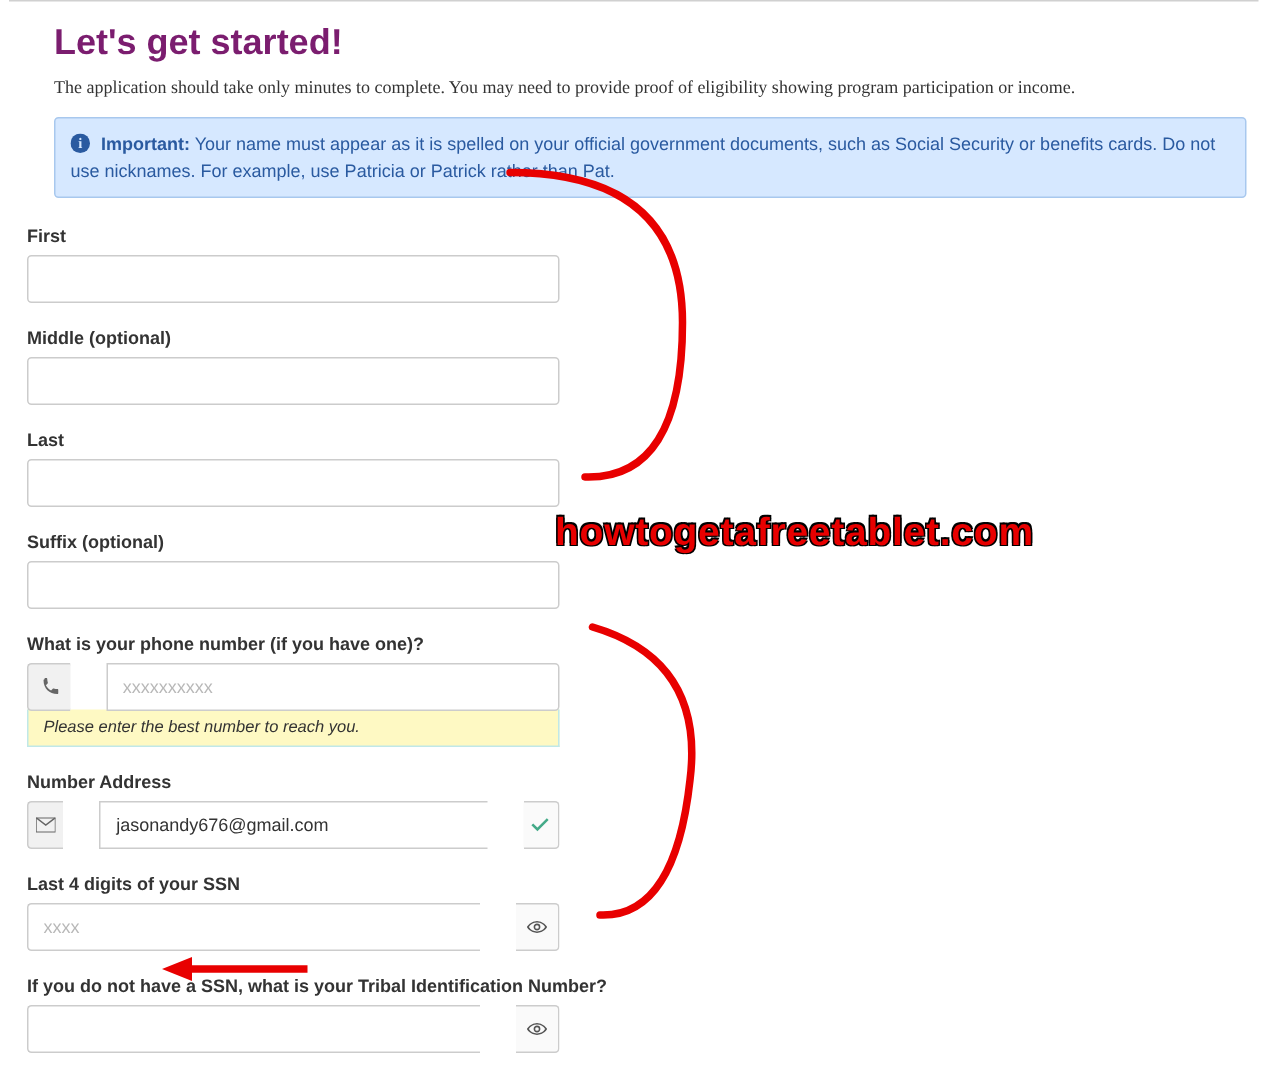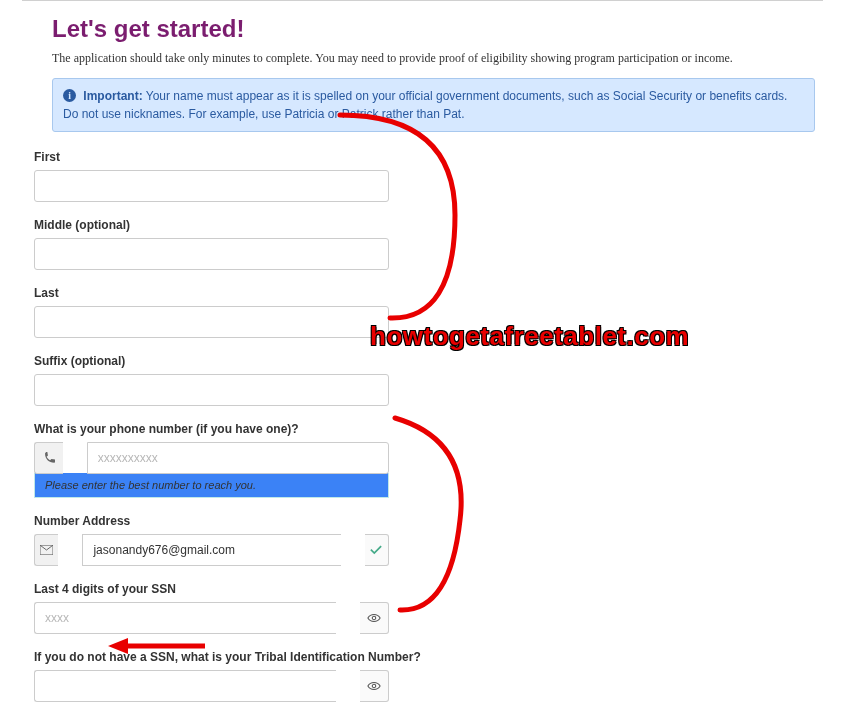--- a/index.html
+++ b/index.html
@@ -1,39 +1,39 @@
 <!DOCTYPE html>
 <html><head>
 <meta charset="utf-8">
 <style>
   * { box-sizing: border-box; margin: 0; padding: 0; }
   body { font-family: -apple-system, "Segoe UI", Arial, sans-serif; background: #fff; color: #333; font-size: 13px; }
-  .page { width: 845px; margin: 0 auto; padding: 0 22px; }
+  .page { width: 845px; margin: 0 auto; padding: 0 6px; }
   .top-hr { border: none; border-top: 1px solid #d0d0d0; margin-bottom: 12px; }
   h1 { color: #7b1d6f; font-size: 24px; font-weight: 700; margin: 14px 0 8px 30px; }
   .intro { font-size: 12px; color: #333; margin: 0 0 12px 30px; font-family: Liberation Serif, serif; }
   .info-box { background: #d6e8ff; border: 1px solid #a8c8ee; border-radius: 3px; padding: 8px 10px; margin: 0 8px 18px 30px; font-size: 12px; color: #2a5aa0; line-height: 1.5; }
   .info-box svg { vertical-align: -2px; margin-right: 4px; }
   .form-area { margin-left: 12px; width: 355px; position: relative; }
   .field { margin-bottom: 16px; }
   .label { font-size: 12px; color: #333; font-weight: 600; margin-bottom: 6px; display: block; }
   .input-row { display: flex; gap: 24px; }
   .input-addon { width: 34px; height: 32px; border: 1px solid #ccc; border-right: none; border-radius: 3px 0 0 3px; background: #f1f1f1; display: flex; align-items: center; justify-content: center; color: #666; }
   .input-addon-right { width: 34px; height: 32px; border: 1px solid #ccc; border-left: none; border-radius: 0 3px 3px 0; background: #fafafa; display: flex; align-items: center; justify-content: center; color: #555; }
   input[type=text], input[type=email], input[type=password] {
     width: 100%; height: 32px; border: 1px solid #ccc; border-radius: 3px; padding: 0 10px; font-size: 12px; color: #333;
   }
   .with-left input { border-radius: 0 3px 3px 0; }
   .with-right input { border-radius: 3px 0 0 3px; border-right: none; }
   .with-left.with-right input { border-radius: 0; border-right: none; }
-  .hint-box { background: #3b82f6; padding: 6px 10px; font-size: 11px; font-style: italic; color: #333; margin-top: -1px; border:1px solid #c0e8e8; border-top:none;}
+  .hint-box { background: #fef9c3; padding: 6px 10px; font-size: 11px; font-style: italic; color: #333; margin-top: -1px; border:1px solid #c0e8e8; border-top:none;}
   input::placeholder { color: #b8b8b8; }
   .overlay { position: absolute; pointer-events: none; }
   .watermark {
-    position: absolute; left: 370px; top: 321px; font-family: Impact, "Arial Black", sans-serif;
+    position: absolute; left: 370px; top: 339px; font-family: Impact, "Arial Black", sans-serif;
     font-size: 26px; font-weight: 900; color: #e80000; text-shadow: 1px 1px 0 #000, -1px -1px 0 #000, 1px -1px 0 #000, -1px 1px 0 #000;
     pointer-events: none; white-space: nowrap; letter-spacing: 0.5px;
   }
   .wide-label { width: 560px; }
 </style>
 </head>
 <body>
 
 <div class="page" style="position:relative;">
   <hr class="top-hr">

